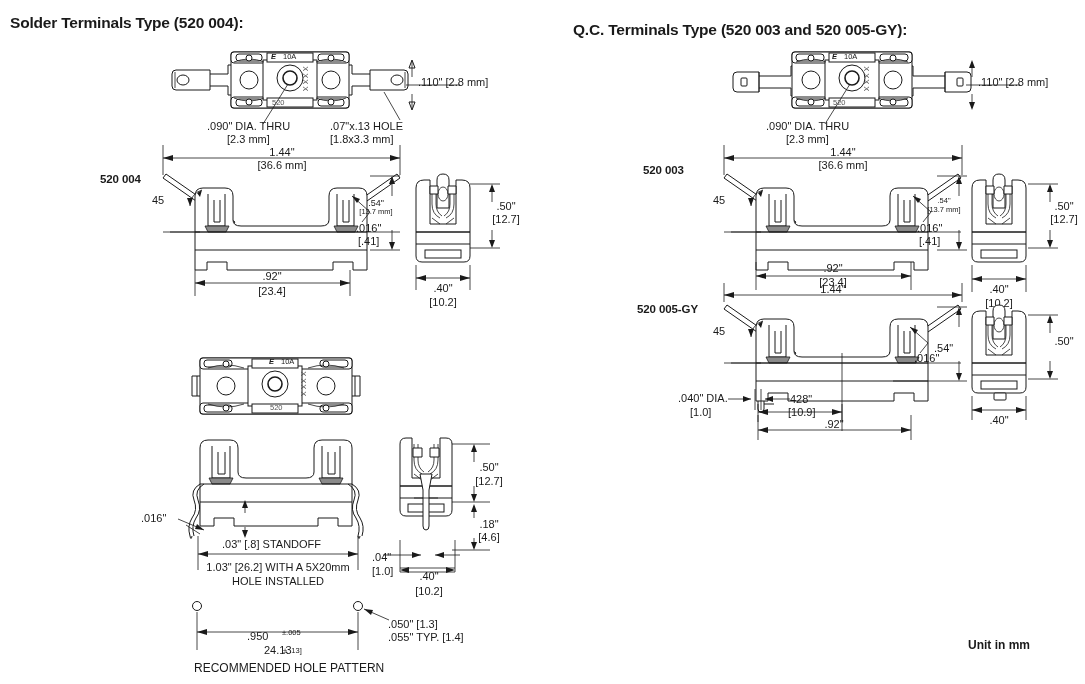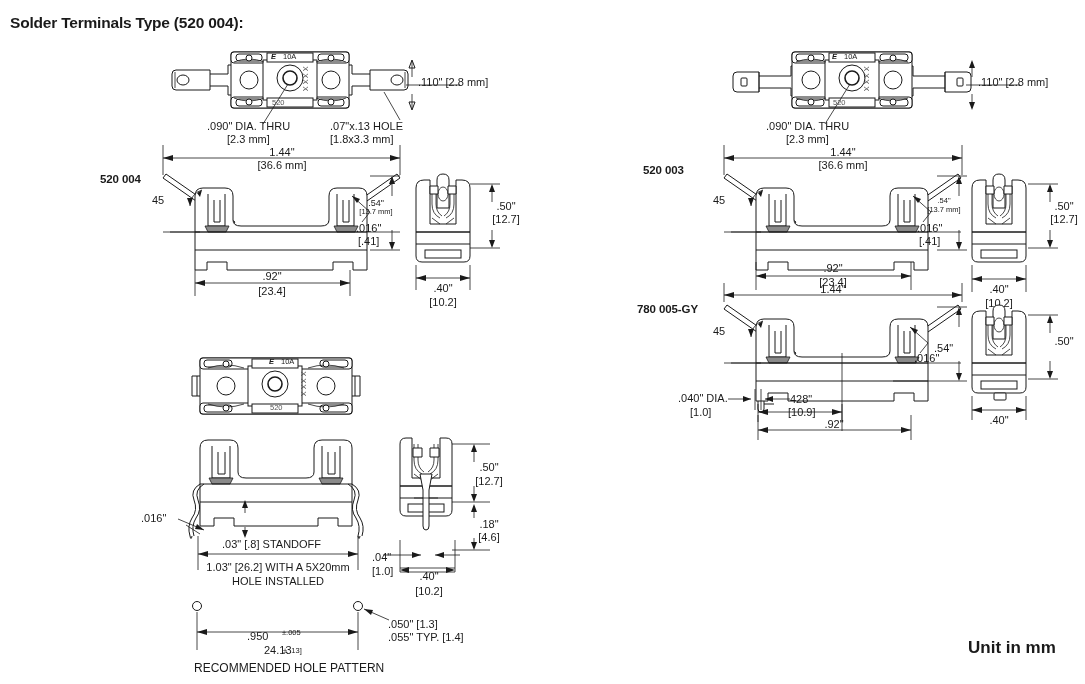--- a/index.html
+++ b/index.html
@@ -18,42 +18,43 @@
     color:#1a1a1a;white-space:nowrap;
   }
   .dim{
     position:absolute;font-size:11px;color:#1a1a1a;white-space:nowrap;
     line-height:1.12;font-family:"Liberation Sans",sans-serif;
   }
   .dim.sm{font-size:9px;}
   .dim.xs{font-size:7.5px;}
   .dim.c{text-align:center;}
   .unit-note{
-    position:absolute;font-weight:bold;font-size:17px;white-space:nowrap;
+    position:absolute;font-weight:bold;font-size:12px;white-space:nowrap;
   }
   svg{position:absolute;left:0;top:0;overflow:visible;}
   .ln{stroke:#1a1a1a;fill:none;stroke-width:1;}
   .ln2{stroke:#1a1a1a;fill:none;stroke-width:1.6;}
   .thin{stroke:#1a1a1a;fill:none;stroke-width:0.8;}
   .fillw{fill:#ffffff;stroke:#1a1a1a;stroke-width:1;}
   .fillg{fill:#8a8a8a;stroke:#1a1a1a;stroke-width:0.8;}
   .nofill{fill:none;}
 </style>
 </head>
 <body>
 
 <div class="canvas">
 
   <div class="sec-title" style="left:10px;top:14px;">Solder Terminals Type (520 004):</div>
 
 
+  <div class="sec-title" style="left:573px;top:21px;">Q.C. Terminals Type (520 003 and 520 005-GY):</div>
 
   <div class="part-label" style="left:100px;top:173px;">520 004</div>
   <div class="part-label" style="left:643px;top:164px;">520 003</div>
-  <div class="part-label" style="left:637px;top:303px;">780 005-GY</div>
+  <div class="part-label" style="left:637px;top:303px;">520 005-GY</div>
 
   <div class="unit-note" style="left:968px;top:638px;">Unit in mm</div>
 
   <svg width="1085" height="684">
     <g transform="translate(172,52)">
 
       <path class="ln" d="M0,22 L0,34 Q0,38 4,38 L38,38 L38,18 L4,18 Q0,18 0,22 Z"></path>
       <ellipse class="nofill ln" cx="11" cy="28" rx="6" ry="5"></ellipse>
       <path class="thin" d="M3,20 L3,36"></path>
       <path class="ln" d="M38,22 L56,22 L56,13 L70,13"></path>

